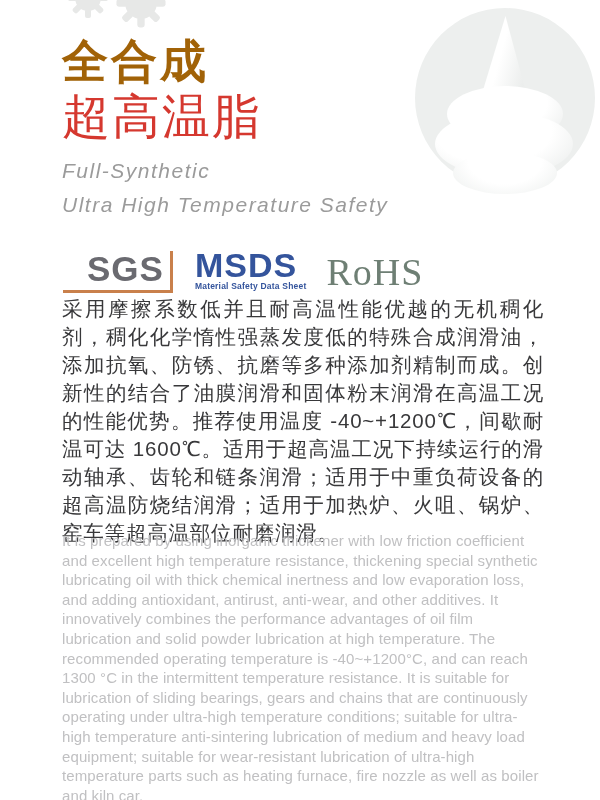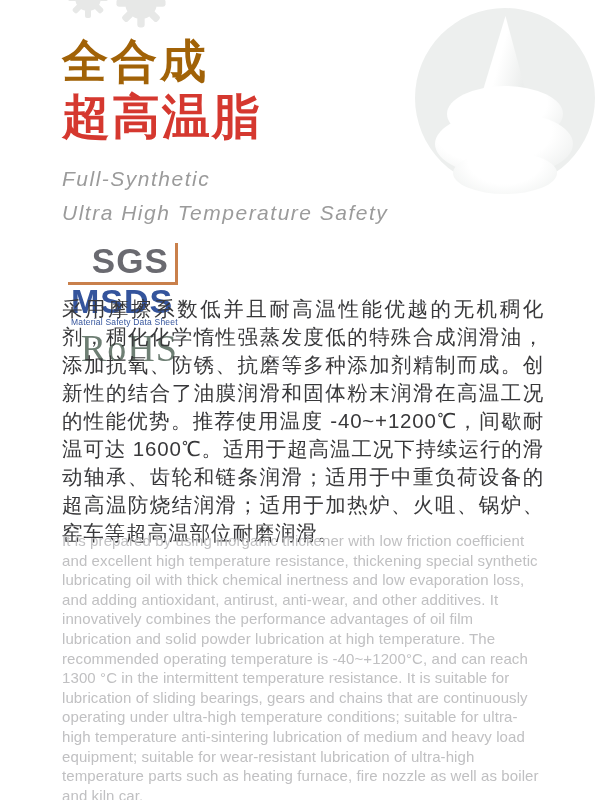--- a/index.html
+++ b/index.html
@@ -31,49 +31,49 @@
   .blob3{left:48px;top:152px;width:104px;height:42px;
     background:radial-gradient(ellipse at 50% 20%,#ffffff 50%,#f0f2f1 90%,#e8eaea 100%);}
 
   
   .header{position:absolute;left:62px;top:34px;}
   .title-cn-1{
     font-size:46px;line-height:54px;font-weight:600;
     color:#a16207;letter-spacing:3px;
   }
   .title-cn-2{
-    font-size:48px;line-height:58px;font-weight:700;
+    font-size:48px;line-height:58px;font-weight:400;
     color:#d5382f;letter-spacing:2px;
   }
   .subtitle{
-    margin-top:16px;
+    margin-top:8px;
     font-size:21px;line-height:34px;
     font-style:italic;
     color:#9b9b9b;letter-spacing:1.5px;
   }
 
   
-  .badges{position:absolute;left:49px;top:243px;height:50px;display:flex;align-items:flex-end;flex-direction:column;}
+  .badges{position:absolute;left:63px;top:243px;height:50px;display:flex;align-items:flex-end;}
   .badge-sgs{
     position:relative;
     padding:0 6px 4px 24px;
     border-bottom:3px solid #c9804b;
     border-right:3px solid #c9804b;
   }
   .badge-sgs .sgs-text{
     font-size:35px;line-height:35px;font-weight:700;color:#6a6a70;letter-spacing:1px;
   }
   .badge-msds{margin-left:22px;padding-bottom:2px;}
   .badge-msds .msds-text{
     font-size:34px;line-height:32px;font-weight:800;color:#34549c;letter-spacing:1px;
   }
   .badge-msds .msds-caption{
-    font-size:8.5px;line-height:10px;font-weight:400;color:#34549c;letter-spacing:0.2px;
+    font-size:8.5px;line-height:10px;font-weight:700;color:#34549c;letter-spacing:0.2px;
   }
-  .badge-rohs{margin-left:26px;padding-bottom:2px;}
+  .badge-rohs{margin-left:20px;padding-bottom:2px;}
   .badge-rohs .rohs-text{
     font-family:"Liberation Serif", serif;
     font-size:38px;line-height:38px;font-weight:400;color:#6e7f74;letter-spacing:1px;
   }
 
   
   .desc-cn{
     position:absolute;left:62px;top:295px;width:482px;
     font-size:20.5px;line-height:28px;
     color:#38383a;

